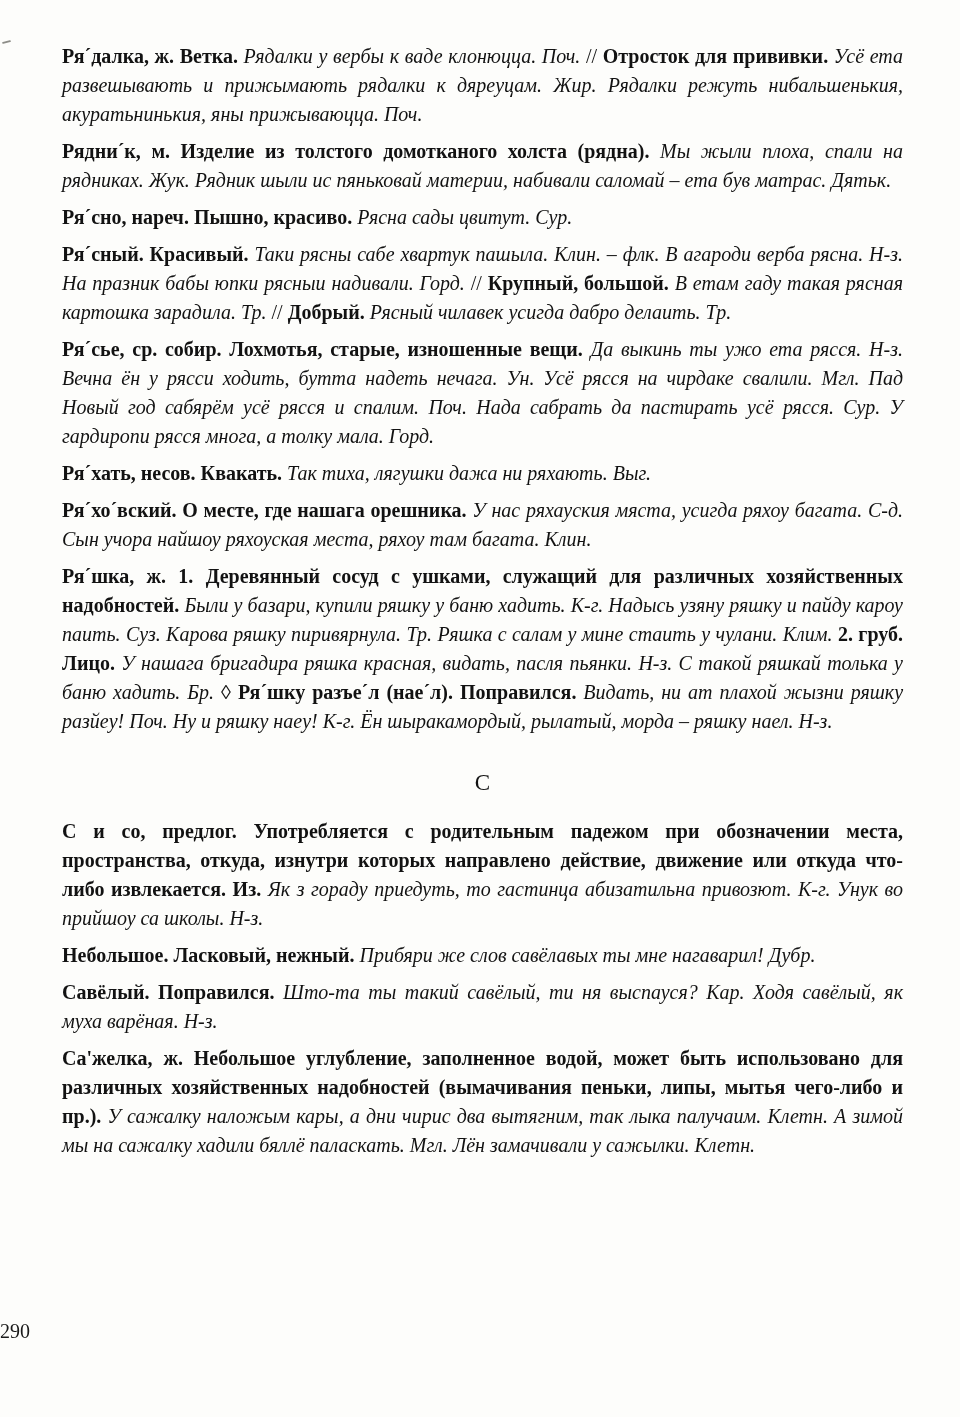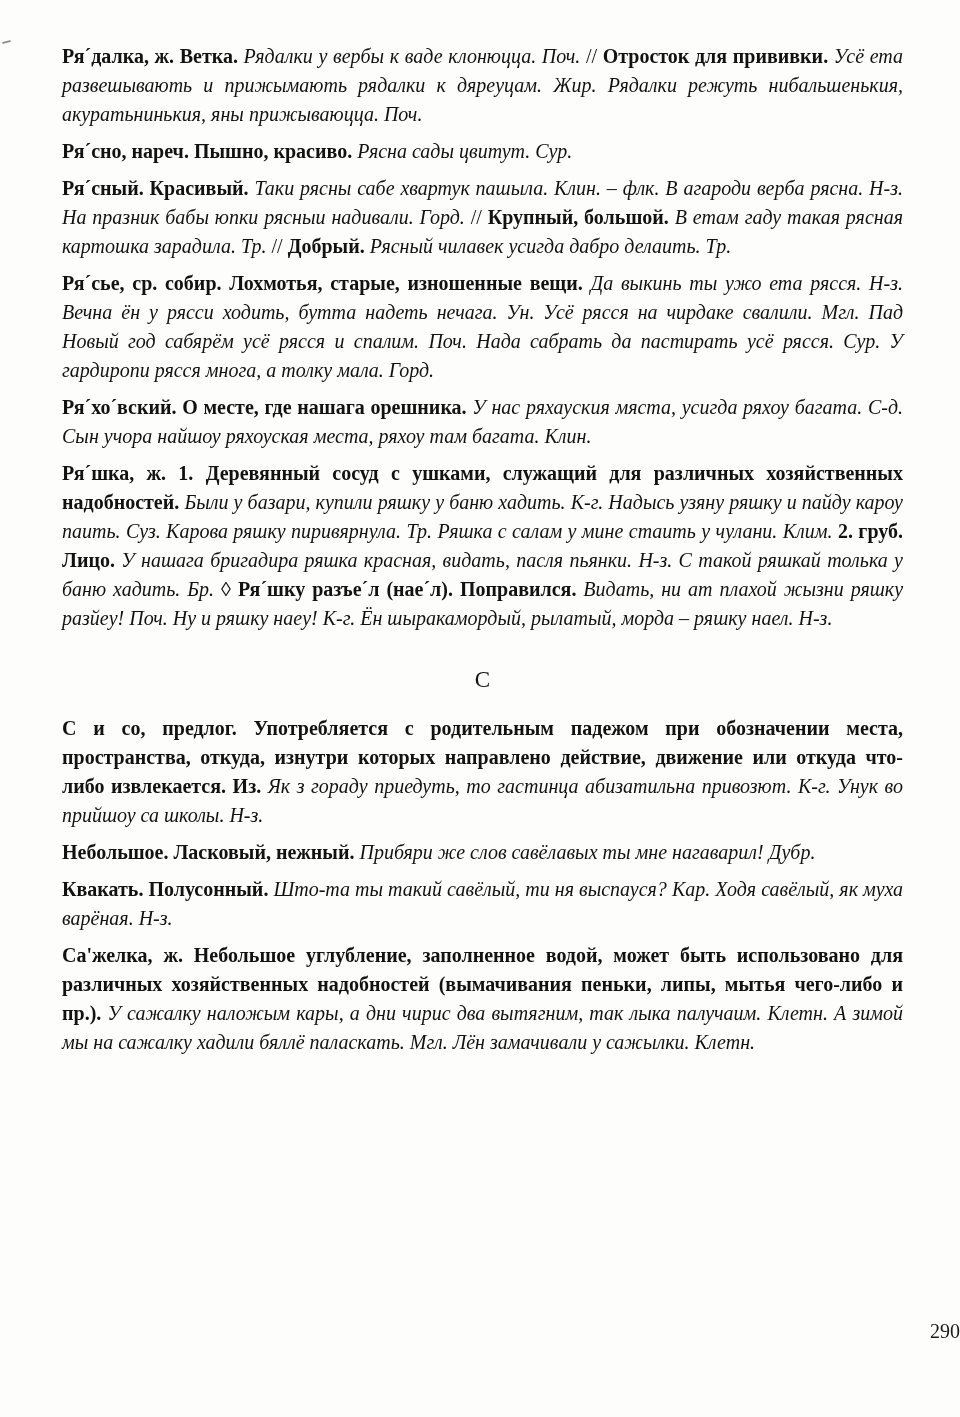--- a/index.html
+++ b/index.html
@@ -30,21 +30,21 @@
     font-size: 23px;
     font-weight: normal;
     margin: 32px 0 20px 0;
     line-height: 29px;
   }
   .page-number {
     position: absolute;
     top: 1320px;
     left: 0;
     width: 960px;
-    text-align: right;
+    text-align: left;
     font-size: 20px;
     color: #1a1a1a;
   }
   .scan-artifact {
     position: absolute;
     left: 2px;
     top: 41px;
     width: 9px;
     height: 2px;
     background: #8d8d88;
@@ -53,28 +53,30 @@
   }
 </style>
 </head>
 <body>
 
 <div class="scan-artifact"></div>
 
 <main class="text-column">
   <section id="entries-r">
       <p class="entry"><span class="run-b">Ря´далка, ж. Ветка. </span><span class="run-i">Рядалки у вербы к ваде клонюцца. Поч. </span><span class="run-r">// </span><span class="run-b">Отросток для прививки. </span><span class="run-i">Усё ета развешывають и прижымають рядалки к дяреуцам. Жир. Рядалки режуть нибальшенькия, акуратьнинькия, яны прижываюцца. Поч.</span></p>
+      <p class="entry"><span class="run-b">Рядни´к, м. Изделие из толстого домотканого холста (рядна). </span><span class="run-i">Мы жыли плоха, спали на рядниках. Жук. Рядник шыли ис пяньковай материи, набивали саломай – ета був матрас. Дятьк.</span></p>
       <p class="entry"><span class="run-b">Ря´сно, нареч. Пышно, красиво. </span><span class="run-i">Рясна сады цвитут. Сур.</span></p>
       <p class="entry"><span class="run-b">Ря´сный. Красивый. </span><span class="run-i">Таки рясны сабе хвартук пашыла. Клин. – флк. В агароди верба рясна. Н-з. На празник бабы юпки рясныи надивали. Горд. </span><span class="run-r">// </span><span class="run-b">Крупный, большой. </span><span class="run-i">В етам гаду такая рясная картошка зарадила. Тр. </span><span class="run-r">// </span><span class="run-b">Добрый. </span><span class="run-i">Рясный чилавек усигда дабро делаить. Тр.</span></p>
       <p class="entry"><span class="run-b">Ря´сье, ср. собир. Лохмотья, старые, изношенные вещи. </span><span class="run-i">Да выкинь ты ужо ета рясся. Н-з. Вечна ён у рясси ходить, бутта надеть нечага. Ун. Усё рясся на чирдаке свалили. Мгл. Пад Новый год сабярём усё рясся и спалим. Поч. Нада сабрать да пастирать усё рясся. Сур. У гардиропи рясся многа, а толку мала. Горд.</span></p>
+      <p class="entry"><span class="run-b">Ря´хать, несов. Квакать. </span><span class="run-i">Так тиха, лягушки дажа ни ряхають. Выг.</span></p>
       <p class="entry"><span class="run-b">Ря´хо´вский. О месте, где нашага орешника. </span><span class="run-i">У нас ряхауския мяста, усигда ряхоу багата. С-д. Сын учора найшоу ряхоуская места, ряхоу там багата. Клин.</span></p>
       <p class="entry"><span class="run-b">Ря´шка, ж. 1. Деревянный сосуд с ушками, служащий для различных хозяйственных надобностей. </span><span class="run-i">Были у базари, купили ряшку у баню хадить. К-г. Надысь узяну ряшку и пайду кароу паить. Суз. Карова ряшку пиривярнула. Тр. Ряшка с салам у мине стаить у чулани. Клим. </span><span class="run-b">2. груб. Лицо. </span><span class="run-i">У нашага бригадира ряшка красная, видать, пасля пьянки. Н-з. С такой ряшкай толька у баню хадить. Бр. </span><span class="run-r">◊ </span><span class="run-b">Ря´шку разъе´л (нае´л). Поправился. </span><span class="run-i">Видать, ни ат плахой жызни ряшку разйеу! Поч. Ну и ряшку наеу! К-г. Ён шыракамордый, рылатый, морда – ряшку наел. Н-з.</span></p>
     </section>
   <h2 class="section-letter">С</h2>
   <section id="entries-s">
       <p class="entry"><span class="run-b">С и со, предлог. Употребляется с родительным падежом при обозначении места, пространства, откуда, изнутри которых направлено действие, движение или откуда что-либо извлекается. Из. </span><span class="run-i">Як з гораду приедуть, то гастинца абизатильна привозют. К-г. Унук во прийшоу са школы. Н-з.</span></p>
       <p class="entry"><span class="run-b">Небольшое. Ласковый, нежный. </span><span class="run-i">Прибяри же слов савёлавых ты мне нагаварил! Дубр.</span></p>
-      <p class="entry"><span class="run-b">Квакать. Полусонный. </span><span class="run-i">Што-та ты такий савёлый, ти ня выспауся? Кар. Ходя савёлый, як муха варёная. Н-з.</span></p>
+      <p class="entry"><span class="run-b">Савёлый. Поправился. </span><span class="run-i">Што-та ты такий савёлый, ти ня выспауся? Кар. Ходя савёлый, як муха варёная. Н-з.</span></p>
       <p class="entry"><span class="run-b">Са'желка, ж. Небольшое углубление, заполненное водой, может быть использовано для различных хозяйственных надобностей (вымачивания пеньки, липы, мытья чего-либо и пр.). </span><span class="run-i">У сажалку наложым кары, а дни чирис два вытягним, так лыка палучаим. Клетн. А зимой мы на сажалку хадили бяллё паласкать. Мгл. Лён замачивали у сажылки. Клетн.</span></p>
     </section>
 </main>
 
 <div class="page-number">290</div>
 
 </body></html>

